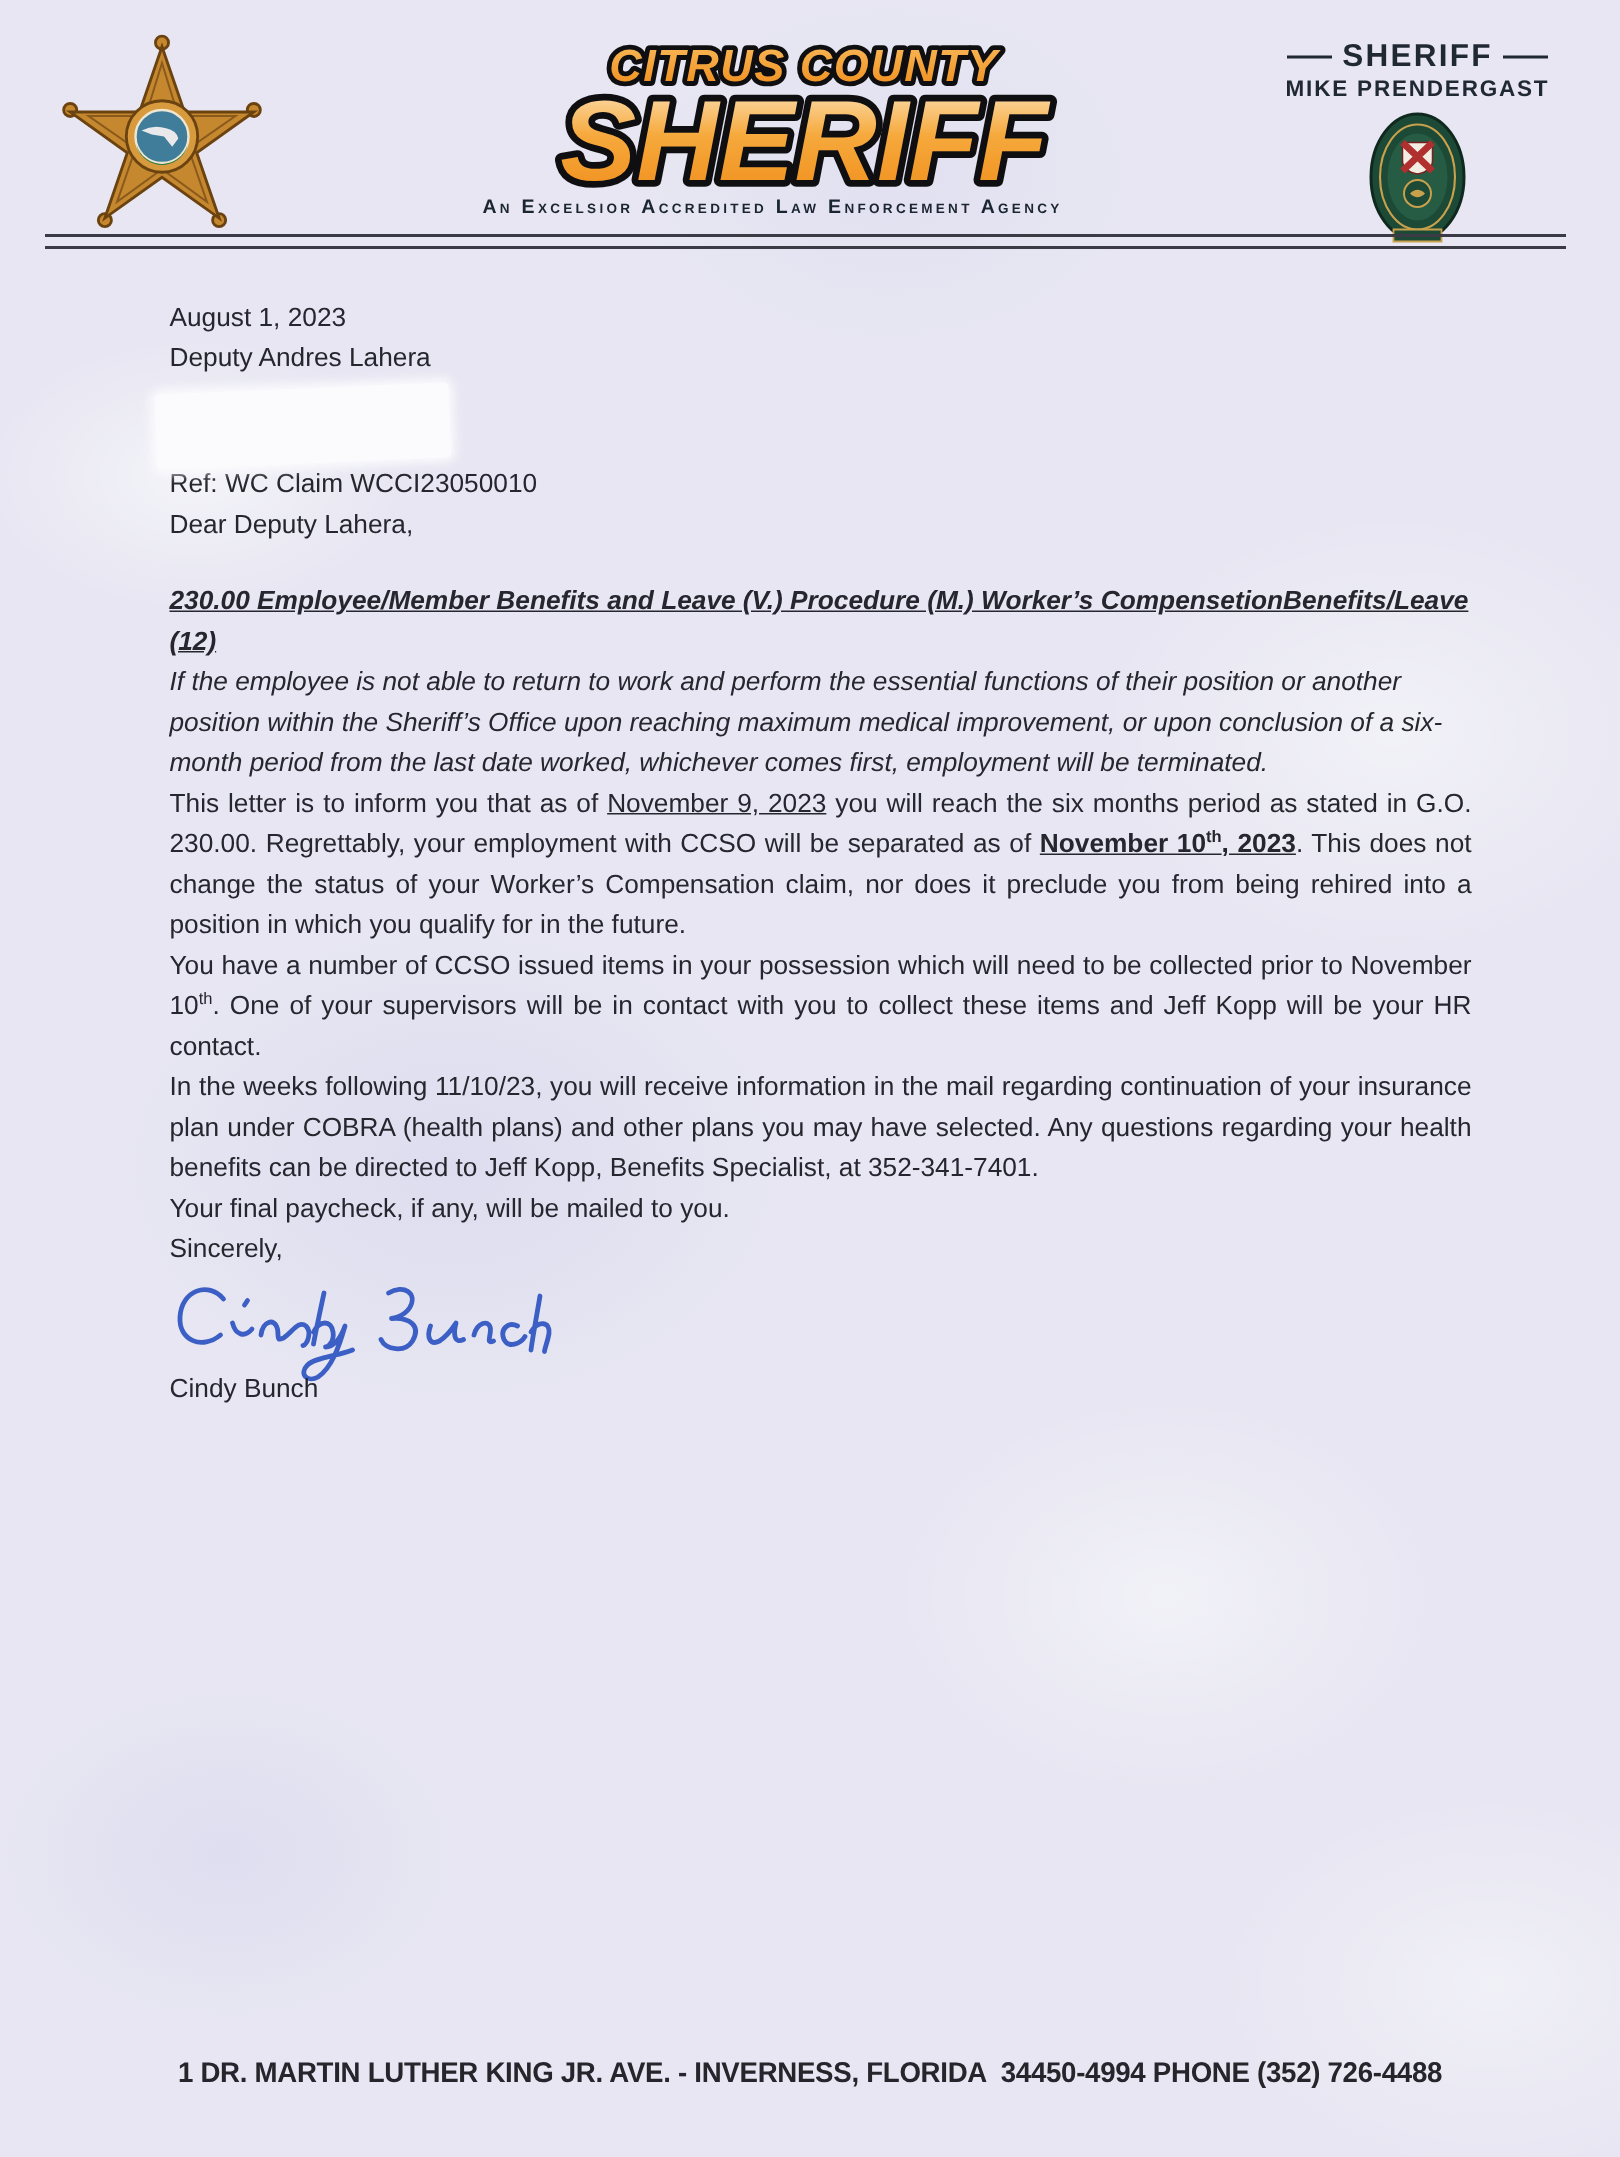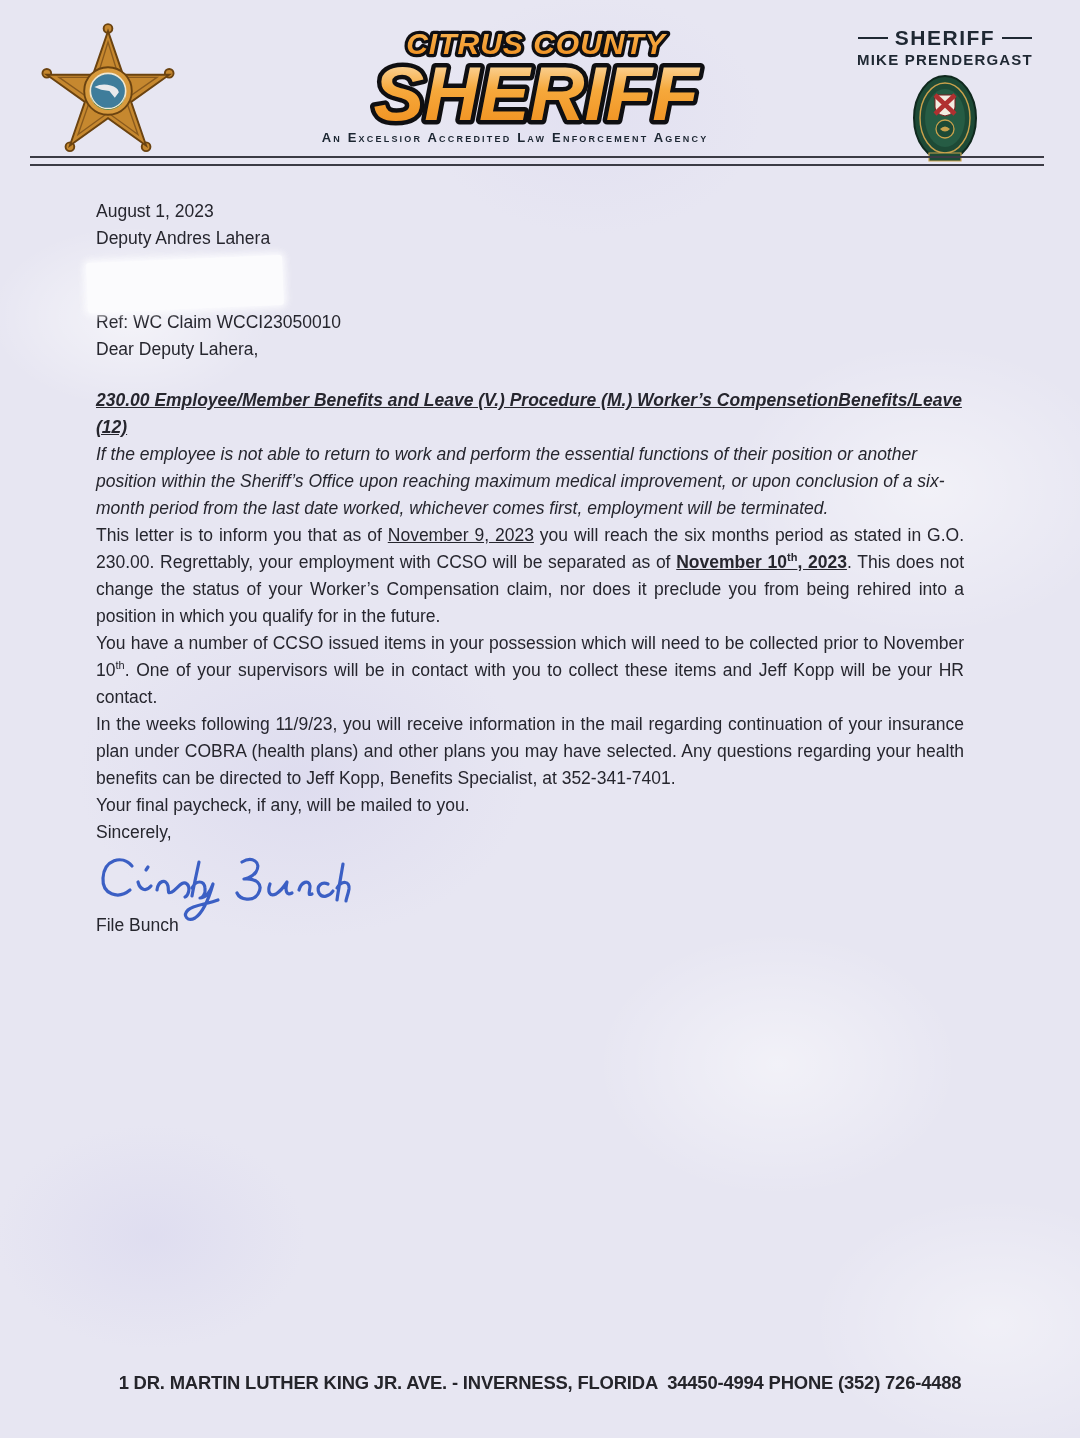--- a/index.html
+++ b/index.html
@@ -31,21 +31,21 @@
   .sheriff-row{display:flex;align-items:center;justify-content:center;gap:7px;}
   .sheriff-row .rule{width:30px;height:2.5px;background:#1f2833;}
   .sheriff-title{font-size:21px;font-weight:bold;letter-spacing:1.5px;}
   .sheriff-name{font-size:15px;font-weight:bold;letter-spacing:1.2px;margin-top:1px;white-space:nowrap;}
   .seal-wrap{margin-top:5px;}
   .dbl-rule{position:absolute;left:30px;width:1014px;height:0;border-top:2.5px solid #3b3b45;}
   .dbl-rule.r1{top:156px;}
   .dbl-rule.r2{top:164px;}
   
   .letter{
-    position:absolute;left:96px;top:198px;width:868px;
+    position:absolute;left:113px;top:198px;width:868px;
     font-size:17.5px;line-height:27px;
   }
   .letter p{margin:0;}
   .just{text-align:justify;}
   .date{margin-top:6px;}
   .recipient{margin-top:45px;}
   .redaction{
     margin-top:7px;margin-left:-9px;
     width:196px;height:50px;background:#fbfbfd;
     border-radius:3px;transform:rotate(-2.4deg);
@@ -156,21 +156,21 @@
 
     <div class="go-block">
       <span class="go-title">230.00 Employee/Member Benefits and Leave (V.) Procedure (M.) Worker’s CompensetionBenefits/Leave (12)</span><br>
       <span>If the employee is not able to return to work and perform the essential functions of their position or another position within the Sheriff’s Office upon reaching maximum medical improvement, or upon conclusion of a six-month period from the last date worked, whichever comes first, employment will be terminated.</span>
     </div>
 
     <p class="para2 just"><span>This letter is to inform you that as of </span><span class="u">November 9, 2023</span><span> you will reach the six months period as stated in G.O. 230.00. Regrettably, your employment with CCSO will be separated as of </span><span class="u b"><span>November 10</span><sup>th</sup><span>, 2023</span></span><span>. This does not change the status of your Worker’s Compensation claim, nor does it preclude you from being rehired into a position in which you qualify for in the future.</span></p>
 
     <p class="para3 just"><span>You have a number of CCSO issued items in your possession which will need to be collected prior to November 10</span><sup>th</sup><span>. One of your supervisors will be in contact with you to collect these items and Jeff Kopp will be your HR contact.</span></p>
 
-    <p class="para4 just">In the weeks following 11/9/23, you will receive information in the mail regarding continuation of your insurance plan under COBRA (health plans) and other plans you may have selected. Any questions regarding your health benefits can be directed to Jeff Kopp, Benefits Specialist, at 352-341-7401.</p>
+    <p class="para4 just">In the weeks following 11/10/23, you will receive information in the mail regarding continuation of your insurance plan under COBRA (health plans) and other plans you may have selected. Any questions regarding your health benefits can be directed to Jeff Kopp, Benefits Specialist, at 352-341-7401.</p>
 
     <p class="para5">Your final paycheck, if any, will be mailed to you.</p>
 
     <p class="closing">Sincerely,</p>
 
     <div class="sig-wrap">
       <svg width="260" height="78" viewBox="0 0 260 78">
         <g fill="none" stroke="#3b5fc4" stroke-width="3.2" stroke-linecap="round" stroke-linejoin="round">
           <path d="M36 18 C26 6 8 12 7 30 C6 46 22 52 34 42"></path>
           <path d="M42 34 C44 42 50 44 55 38 M50 22 l2 -3"></path>
@@ -178,19 +178,19 @@
           <path d="M103 14 C100 28 97 42 96 48 M96 40 C100 32 108 32 109 40 C110 46 106 50 104 50 C110 50 114 44 117 36 C113 50 108 64 99 70 C92 74 86 68 92 62 C97 57 112 56 122 52"></path>
           <path d="M146 14 C156 8 166 14 160 24 C156 30 148 31 148 31 C160 30 168 36 162 46 C157 54 144 52 141 45"></path>
           <path d="M174 36 C171 44 174 49 180 46 C186 42 189 37 191 34 C189 42 190 48 196 45"></path>
           <path d="M203 42 C205 34 213 31 214 38 C214 44 211 48 216 46"></path>
           <path d="M232 36 C226 33 220 38 223 45 C226 51 234 48 237 43"></path>
           <path d="M247 16 C245 28 242 44 241 52 M241 40 C246 32 254 33 253 41 C252 47 250 51 250 53"></path>
         </g>
       </svg>
     </div>
 
-    <p class="sig-name">File Bunch</p>
+    <p class="sig-name">Cindy Bunch</p>
 
   </div>
 
   <div class="footer">1 DR. MARTIN LUTHER KING JR. AVE. - INVERNESS, FLORIDA  34450-4994 PHONE (352) 726-4488</div>
 
 </div>
 
 </body></html>

